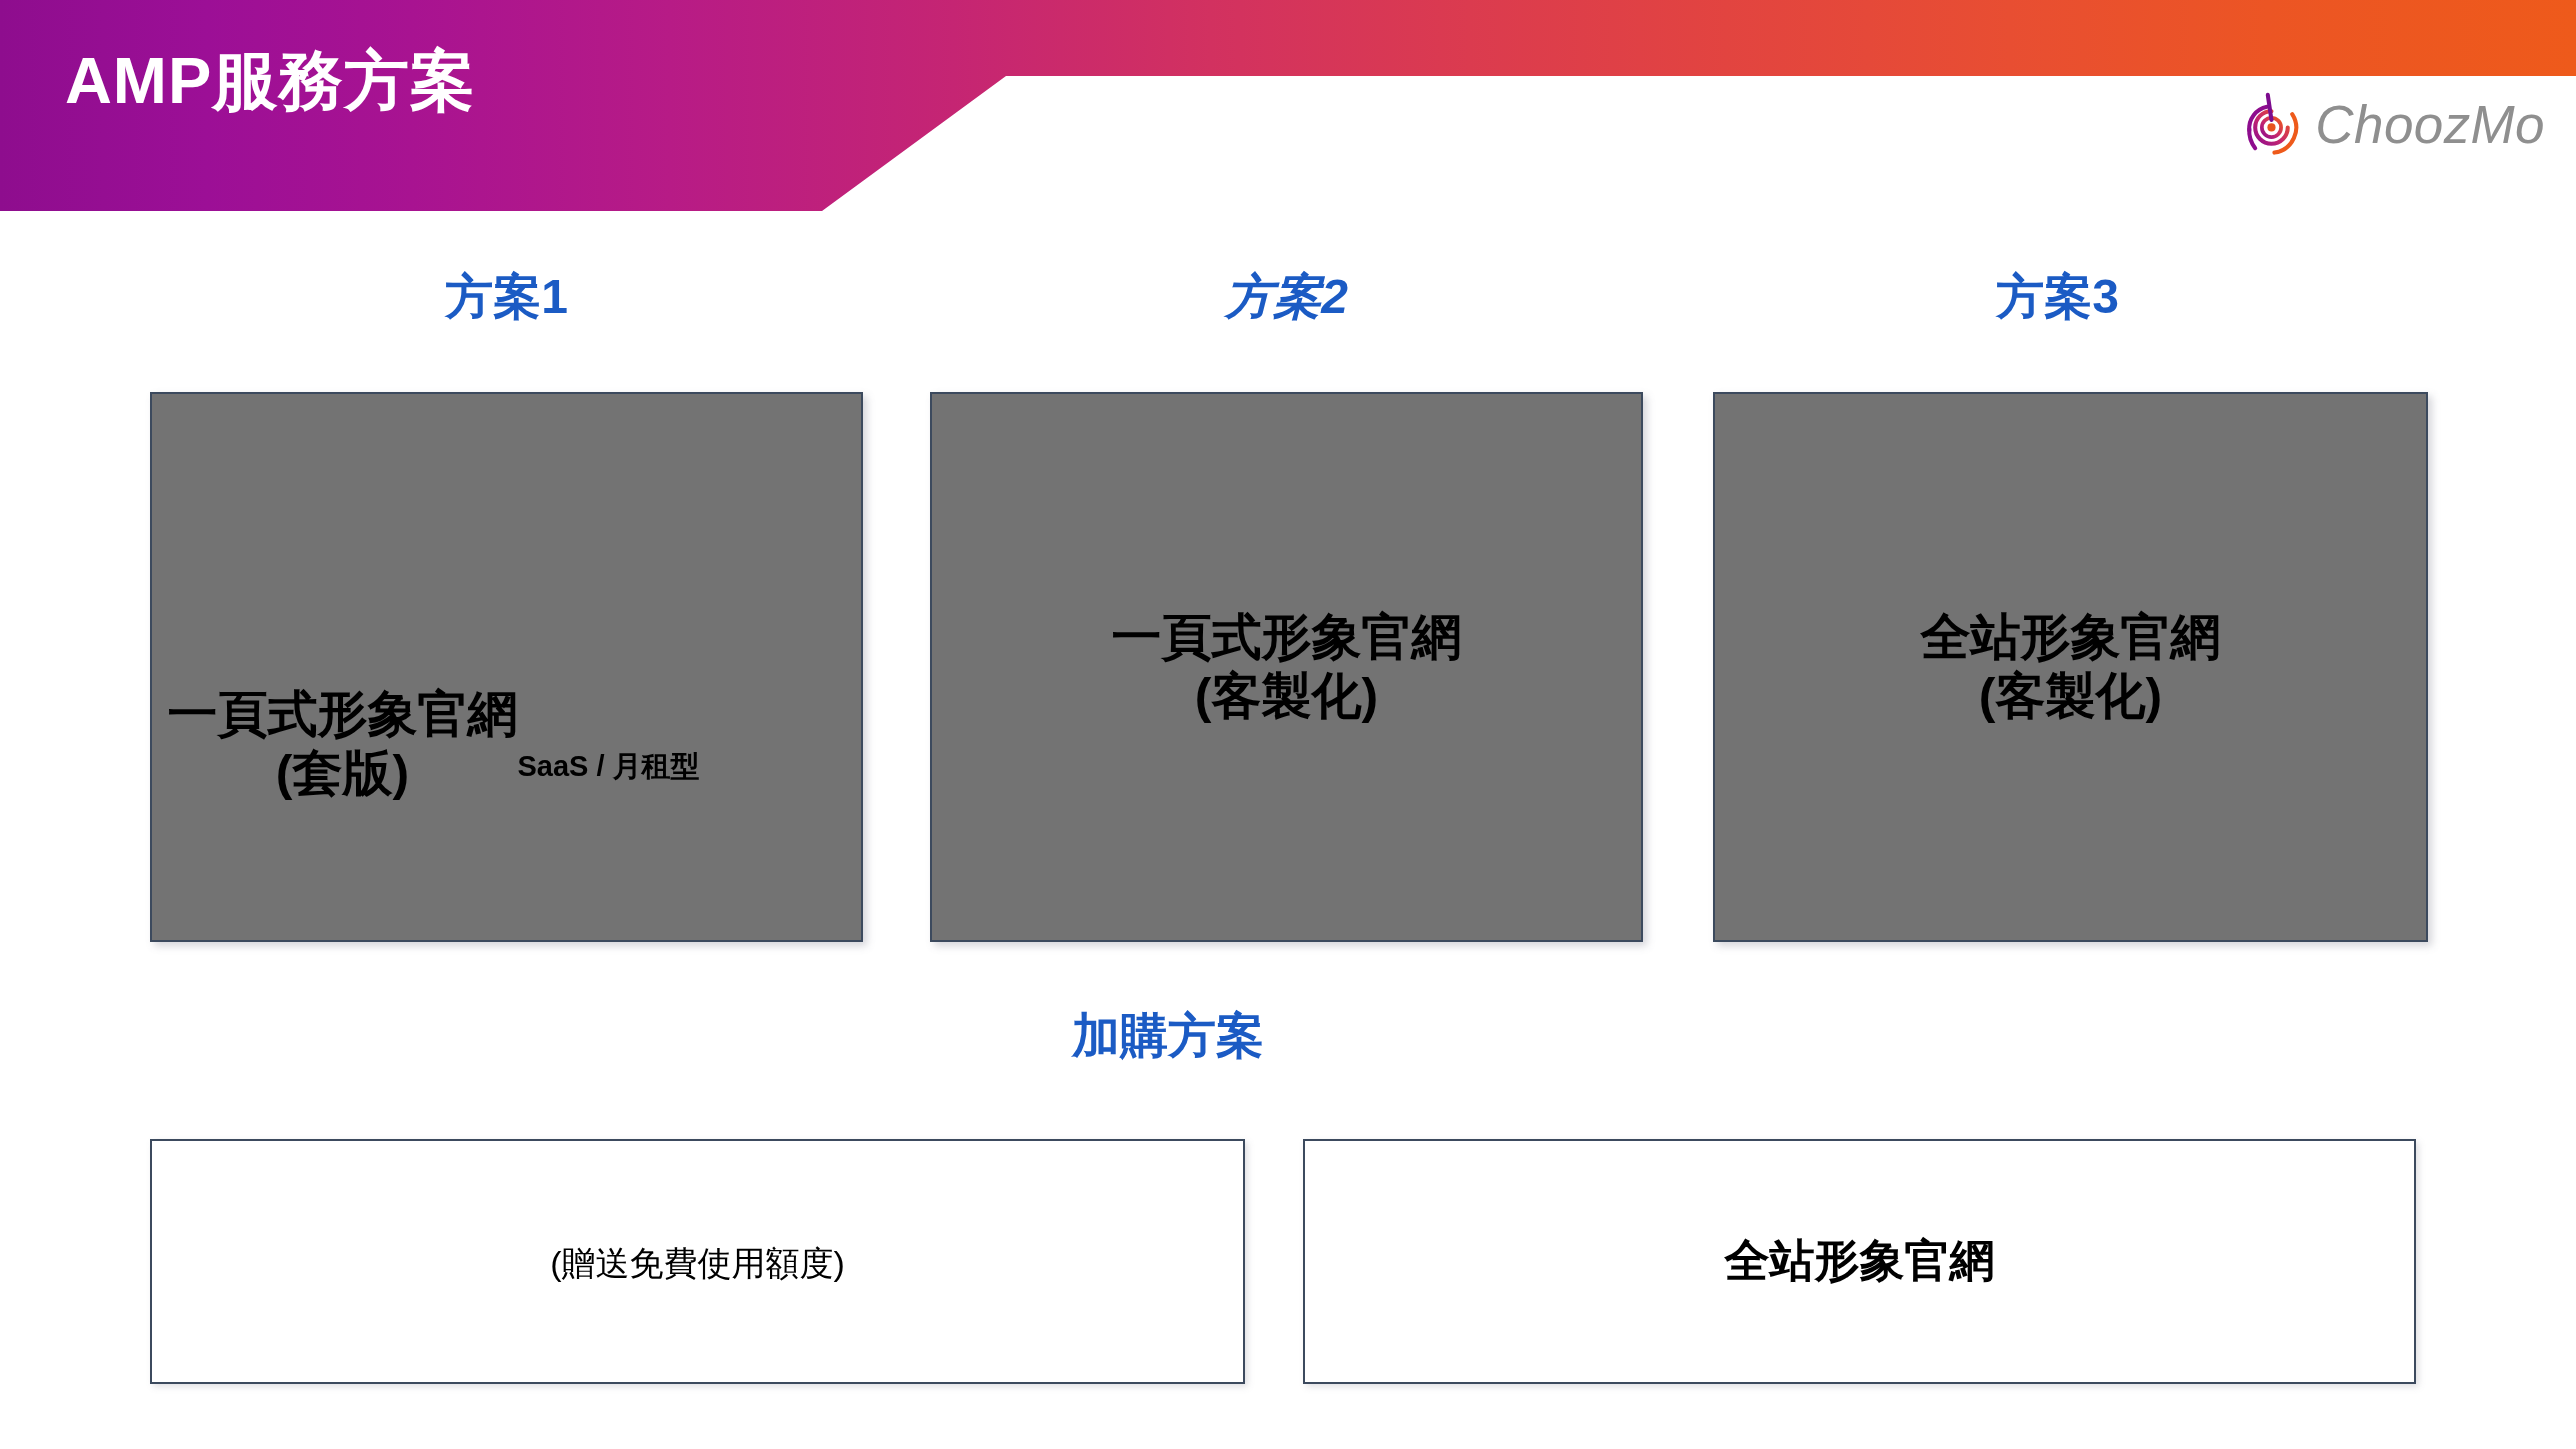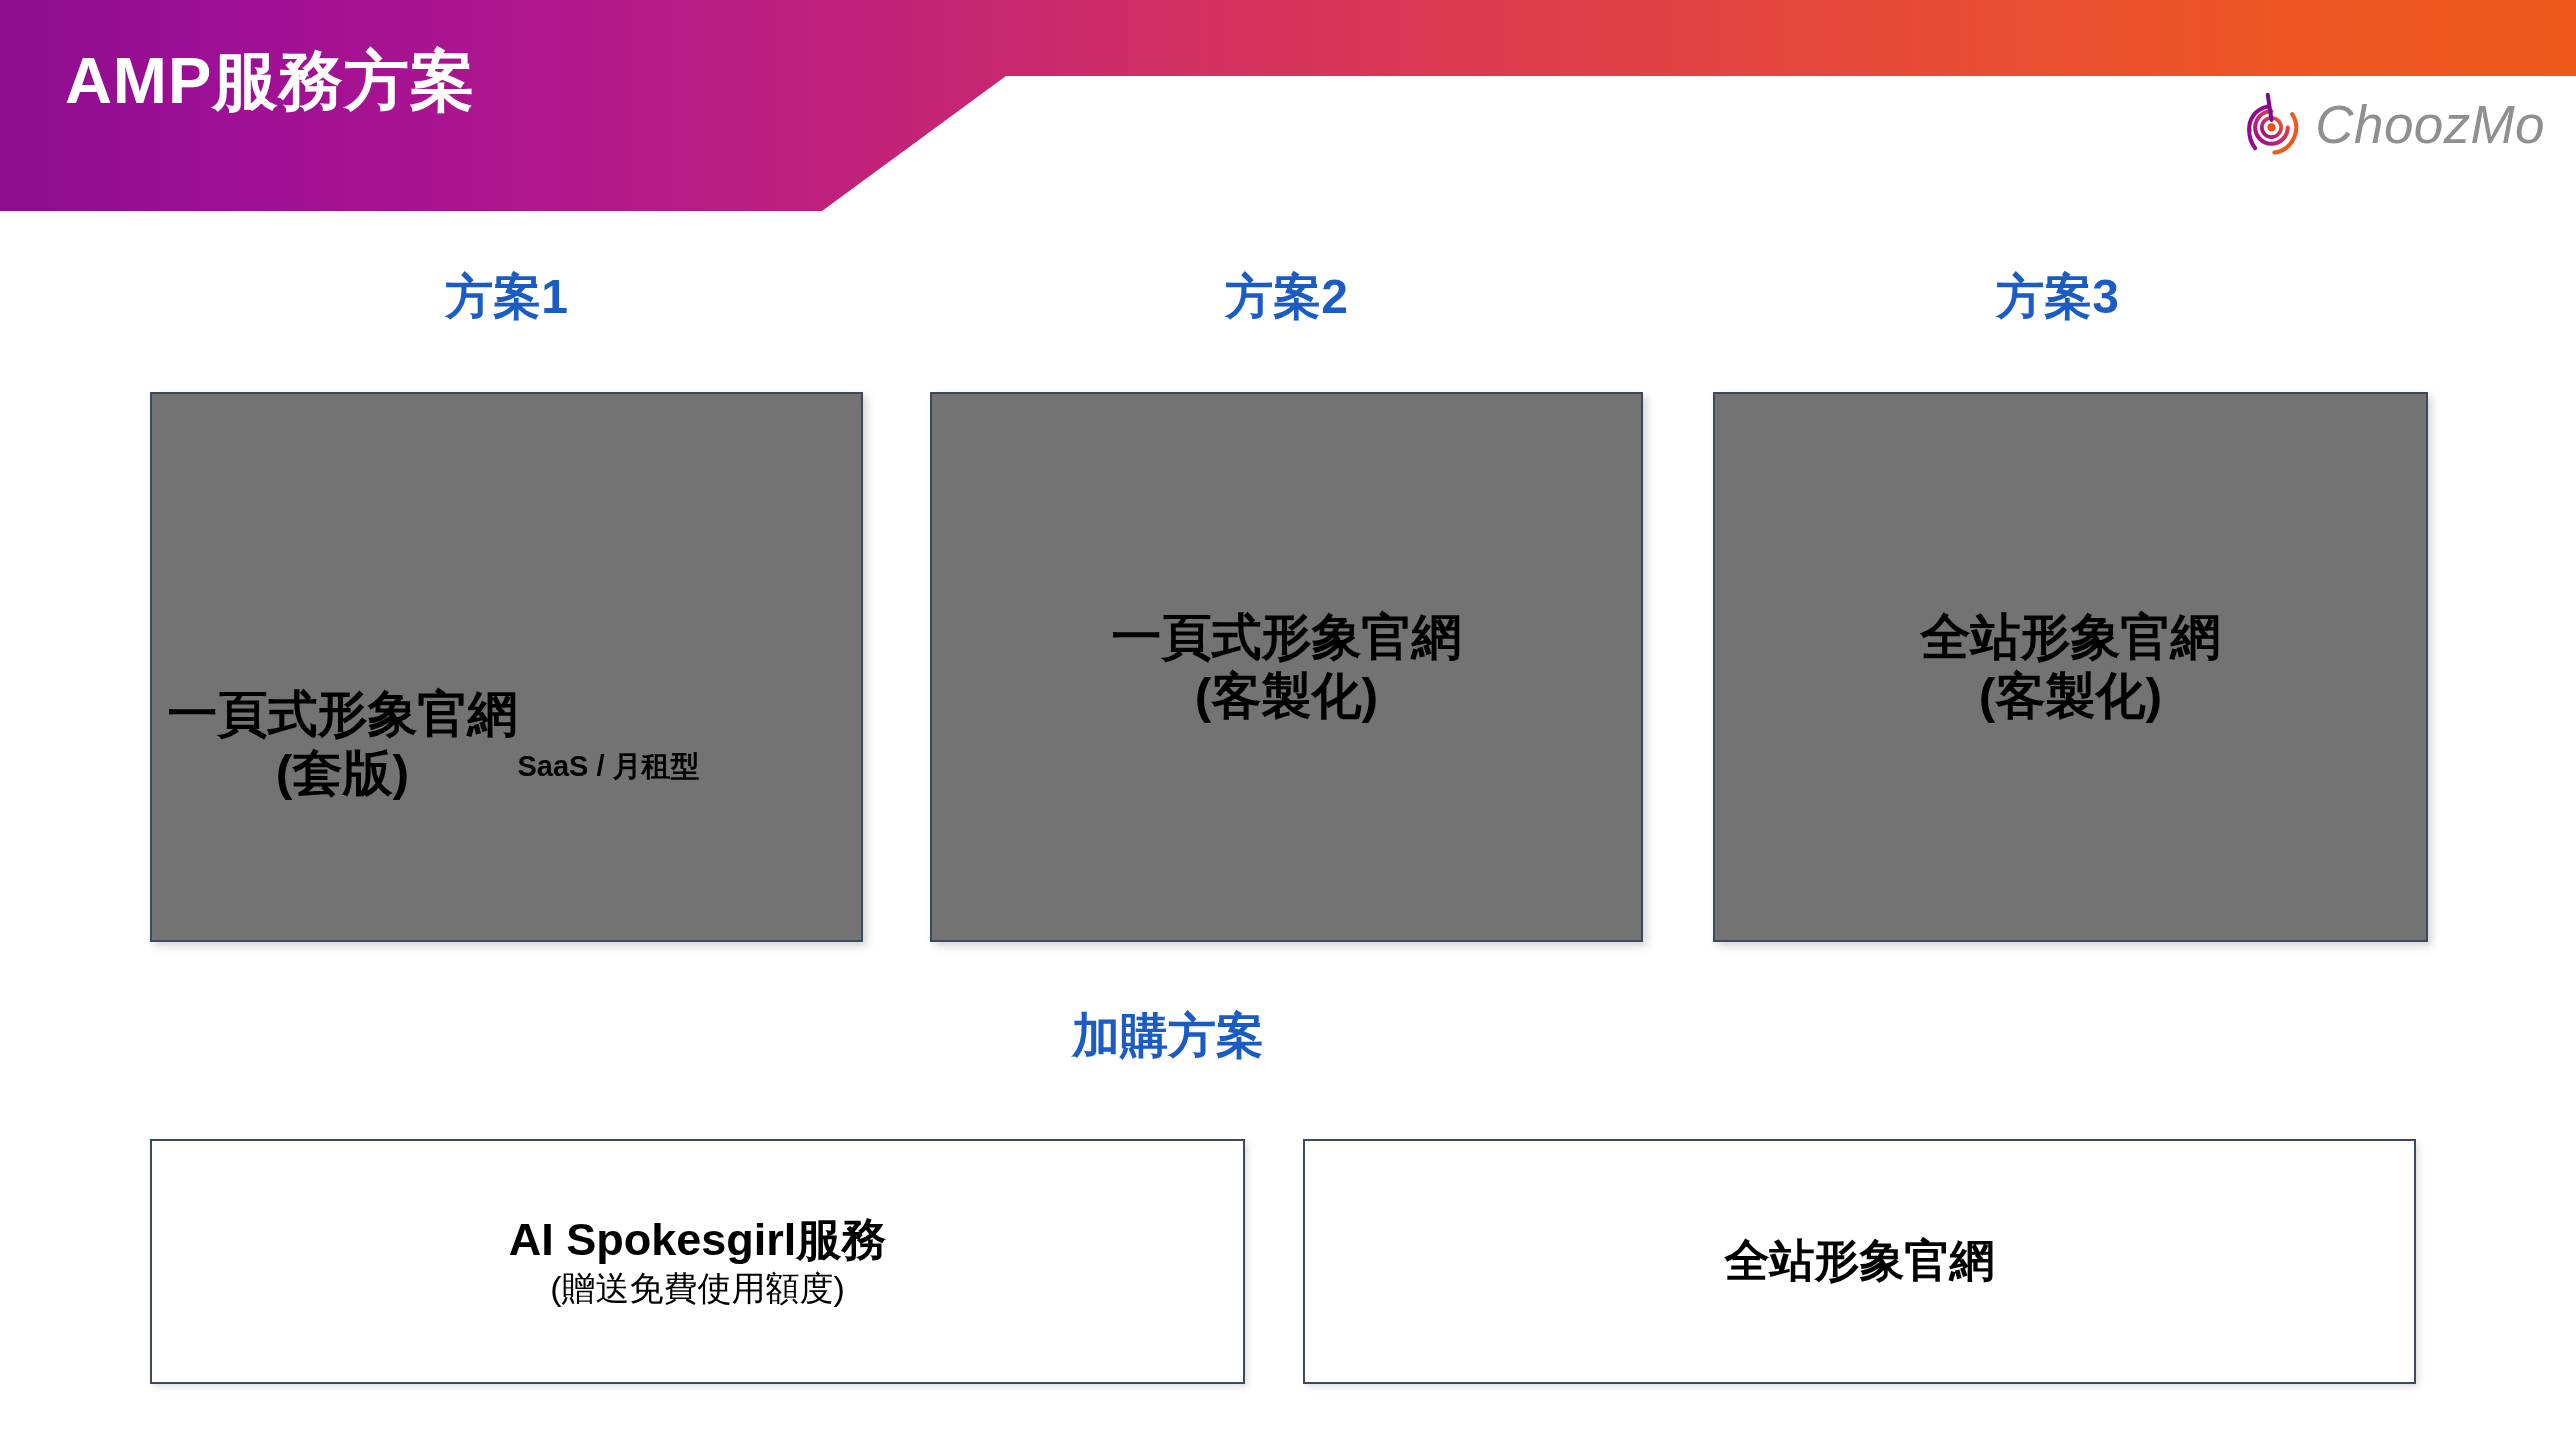--- a/index.html
+++ b/index.html
@@ -172,21 +172,21 @@
       <path d="M22 60 A30 30 0 0 1 46 28" fill="none" stroke="#8E0D8E" stroke-width="5.5" stroke-linecap="round"></path>
       <path d="M30 84 A38 38 0 0 1 22 58" fill="none" stroke="#8E0D8E" stroke-width="5.5" stroke-linecap="round"></path>
       <path d="M80 38 A34 34 0 0 1 56 90" fill="none" stroke="#EE5A1B" stroke-width="5.5" stroke-linecap="round"></path>
       <line x1="47" y1="12" x2="52" y2="46" stroke="#7D0C8E" stroke-width="5.5" stroke-linecap="round"></line>
     </svg>
   </span>
   <span class="logo-text">ChoozMo</span>
 </div>
 
 <div class="section-heading" style="left:150px; top:273px; width:713px;">方案1</div>
-<div class="section-heading" style="left:930px; top:273px; width:713px;">方案2</div>
+<div class="section-heading" style="left:930px; top:273px; width:713px;font-style:italic;">方案2</div>
 <div class="section-heading" style="left:1700px; top:273px; width:715px;">方案3</div>
 
 <div class="plan-card has-sub" style="left:150px; top:392px; width:713px; height:550px;">
   <div class="plan-title">一頁式形象官網
 (套版)</div>
   <div class="plan-sub">SaaS / 月租型</div>
 </div>
 
 <div class="plan-card" style="left:930px; top:392px; width:713px; height:550px;">
   <div class="plan-title">一頁式形象官網
@@ -194,20 +194,19 @@
 </div>
 
 <div class="plan-card" style="left:1700px; top:392px; width:715px; height:550px;margin-left:13px;">
   <div class="plan-title">全站形象官網
 (客製化)</div>
 </div>
 
 <div class="section-heading" style="left:0px; top:1012px; width:2336px;">加購方案</div>
 
 <div class="addon-box" style="left:150px; top:1139px; width:1095px; height:245px;">
-  <div class="addon-title">AI Spokesgirl服務</div>
   <div class="addon-sub">(贈送免費使用額度)</div>
 </div>
 
 <div class="addon-box" style="left:1303px; top:1139px; width:1113px; height:245px;">
   <div class="addon-title">全站形象官網</div>
 </div>
 
 
 </body></html>

